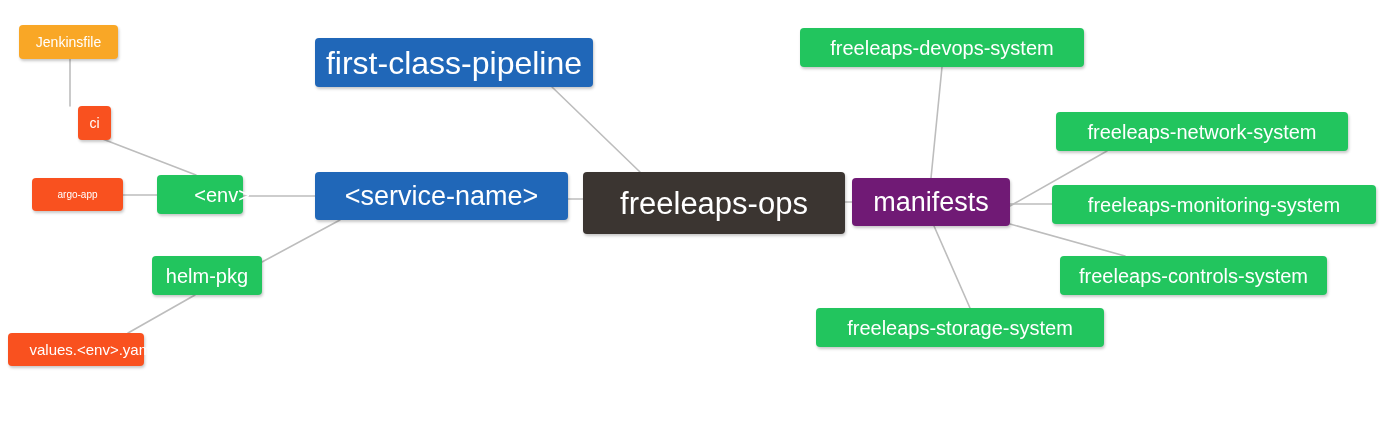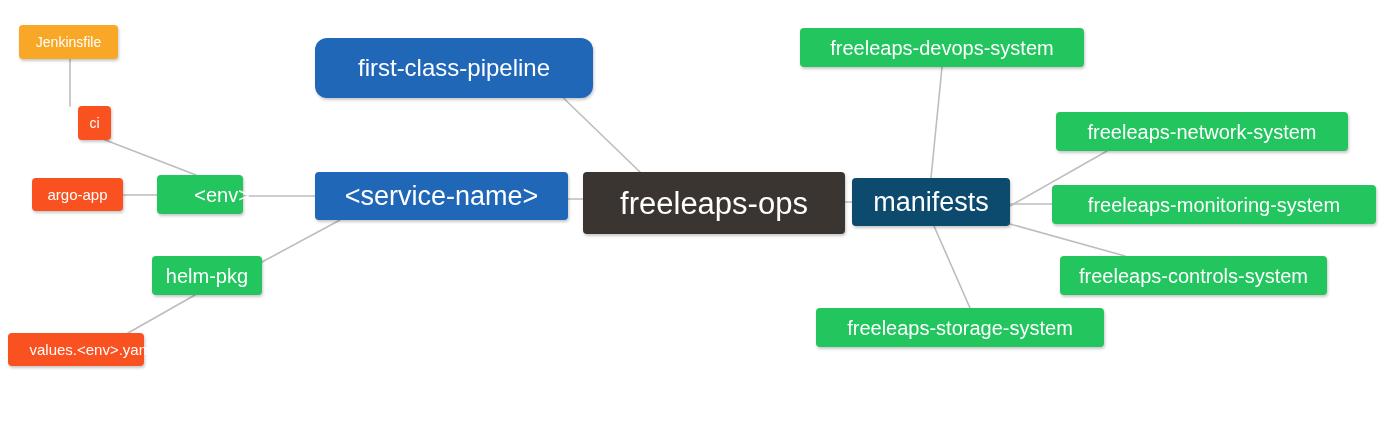--- a/index.html
+++ b/index.html
@@ -65,42 +65,42 @@
       <line x1="1010" y1="224" x2="1125" y2="256" stroke="#bdbdbd" stroke-width="1.6" stroke-linecap="round"></line>
       <line x1="934" y1="226" x2="970" y2="308" stroke="#bdbdbd" stroke-width="1.6" stroke-linecap="round"></line>
     </svg>
   <div id="node-layer">
       <div class="node" style="left: 19px; top: 25px; width: 99px; height: 34px; background: rgb(249, 167, 38); font-size: 14px;">
         <span class="node-label">Jenkinsfile</span>
       </div>
       <div class="node" style="left: 54px; top: 106px; width: 33px; height: 34px; background: rgb(249, 81, 31); font-size: 14px; margin-left: 24px;">
         <span class="node-label">ci</span>
       </div>
-      <div class="node" style="left: 32px; top: 178px; width: 91px; height: 33px; background: rgb(249, 81, 31); font-size: 15px; text-align: center;">
+      <div class="node" style="left: 32px; top: 178px; width: 91px; height: 33px; background: rgb(249, 81, 31); font-size: 10px; text-align: center;">
         <span class="node-label">argo-app</span>
       </div>
       <div class="node" style="left: 157px; top: 175px; width: 86px; height: 39px; background: rgb(34, 197, 94); font-size: 20px; padding-left: 44px;">
         <span class="node-label">&lt;env&gt;</span>
       </div>
       <div class="node" style="left: 152px; top: 256px; width: 110px; height: 39px; background: rgb(34, 197, 94); font-size: 20px;">
         <span class="node-label">helm-pkg</span>
       </div>
       <div class="node" style="left: 8px; top: 333px; width: 136px; height: 33px; background: rgb(249, 81, 31); font-size: 15px; padding-left: 32px;">
         <span class="node-label">values.&lt;env&gt;.yaml</span>
       </div>
-      <div class="node" style="left: 315px; top: 38px; width: 278px; height: 60px; background: rgb(32, 103, 184); font-size: 24px; border-radius: 12px;">
+      <div class="node" style="left: 315px; top: 38px; width: 278px; height: 49px; background: rgb(32, 103, 184); font-size: 32px;">
         <span class="node-label">first-class-pipeline</span>
       </div>
       <div class="node" style="left: 315px; top: 172px; width: 253px; height: 48px; background: rgb(32, 103, 184); font-size: 27px;">
         <span class="node-label">&lt;service-name&gt;</span>
       </div>
       <div class="node" style="left: 583px; top: 172px; width: 262px; height: 62px; background: rgb(59, 53, 49); font-size: 31px;">
         <span class="node-label">freeleaps-ops</span>
       </div>
-      <div class="node" style="left: 852px; top: 178px; width: 158px; height: 48px; background: #0c4a6e; font-size: 27px;">
+      <div class="node" style="left: 852px; top: 178px; width: 158px; height: 48px; background: #701a75; font-size: 27px;">
         <span class="node-label">manifests</span>
       </div>
       <div class="node" style="left: 800px; top: 28px; width: 284px; height: 39px; background: rgb(34, 197, 94); font-size: 20px;">
         <span class="node-label">freeleaps-devops-system</span>
       </div>
       <div class="node" style="left: 1056px; top: 112px; width: 292px; height: 39px; background: rgb(34, 197, 94); font-size: 20px;">
         <span class="node-label">freeleaps-network-system</span>
       </div>
       <div class="node" style="left: 1052px; top: 185px; width: 324px; height: 39px; background: rgb(34, 197, 94); font-size: 20px; text-align: center;">
         <span class="node-label">freeleaps-monitoring-system</span>

